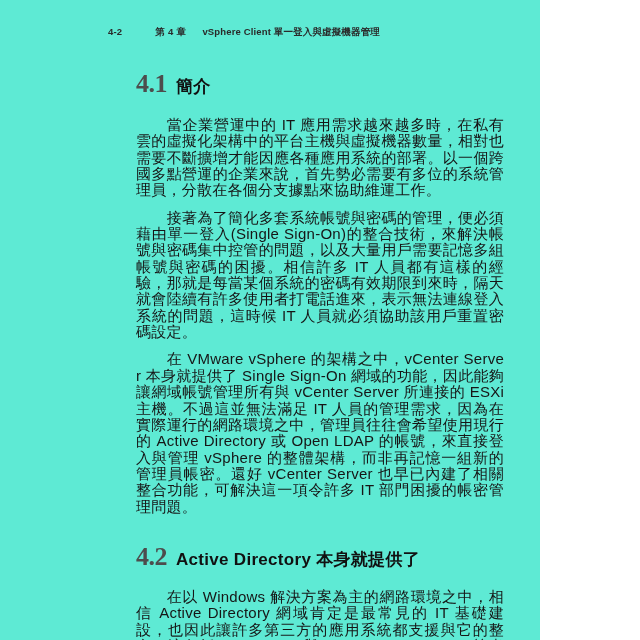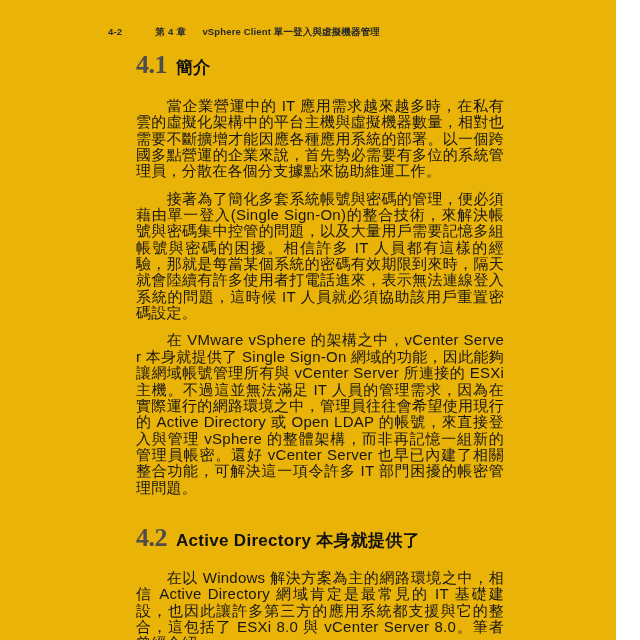--- a/index.html
+++ b/index.html
@@ -12,23 +12,23 @@
     width: 640px;
     height: 640px;
     overflow: hidden;
     font-family: "Liberation Sans", "DejaVu Sans", sans-serif;
     color: #1a1a1a;
     -webkit-font-smoothing: antialiased;
   }
 
   .page {
     position: relative;
-    width: 616px;
+    width: 540px;
     height: 640px;
-    background: #eab308;
+    background: #5eead4;
     box-sizing: border-box;
   }
 
   
   .running-header {
     position: absolute;
     top: 26px;
     left: 108px;
     right: 100px;
     display: flex;
@@ -80,21 +80,21 @@
     letter-spacing: -0.5px;
   }
   .section-heading .sect-title {
     font-size: 17px;
     font-weight: 700;
     color: #111111;
     margin-left: 9px;
     letter-spacing: 0.3px;
   }
 
-  #heading-4-1 { margin-top: 0; }
+  #heading-4-1 { margin-top: 19px; }
   #heading-4-2 { margin-top: 0; }
 
   
   .para {
     margin: 0;
     font-size: 15px;
     line-height: 16.35px;
     color: #161616;
     text-align: justify;
     text-justify: inter-ideograph;

